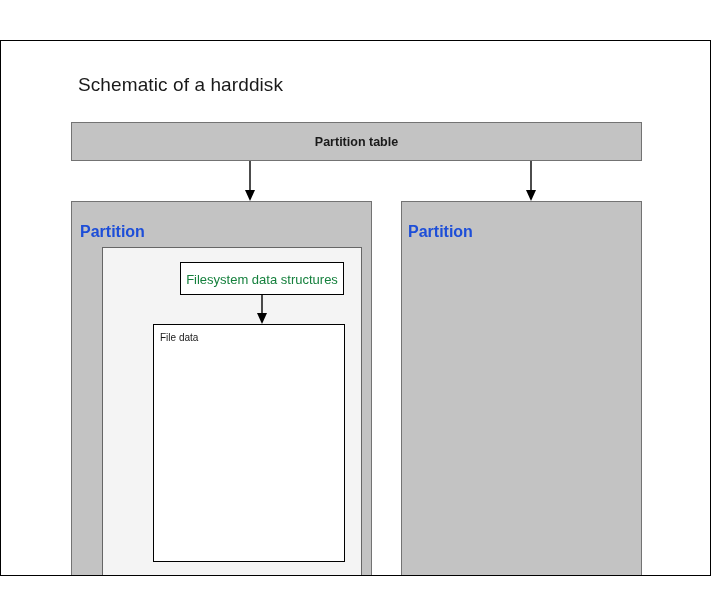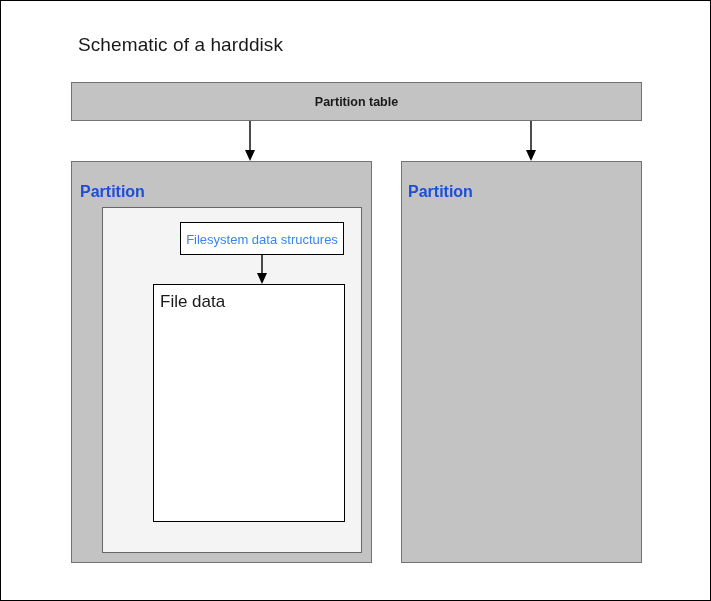--- a/index.html
+++ b/index.html
@@ -6,25 +6,26 @@
     margin: 0;
     padding: 0;
     background: #ffffff;
   }
   body {
     font-family: "Liberation Sans", sans-serif;
   }
   #canvas {
     position: relative;
     width: 711px;
-    height: 601px;
+    height: 536px;
     background: #ffffff;
     border: 1px solid #000000;
     box-sizing: border-box;
     overflow: hidden;
+    margin-top: 40px;
   }
   .title {
     position: absolute;
     left: 77px;
     top: 33px;
     font-size: 19px;
     color: #1a1a1a;
     letter-spacing: 0.1px;
     white-space: nowrap;
   }
@@ -55,33 +56,33 @@
   }
   .label-tl {
     position: absolute;
     font-size: 16px;
     font-weight: bold;
     color: #1d4ed8;
     white-space: nowrap;
   }
   .label-plain-tl {
     position: absolute;
-    font-size: 17px;
+    font-size: 10px;
     font-weight: normal;
     color: #1a1a1a;
     white-space: nowrap;
   }
   .label-plain-center {
     position: absolute;
     left: 0;
     right: 0;
     text-align: center;
     font-size: 13px;
     font-weight: normal;
-    color: #3b82f6;
+    color: #15803d;
     white-space: nowrap;
   }
   .arrow {
     position: absolute;
   }
   .arrow svg {
     display: block;
   }
 </style>
 </head>

